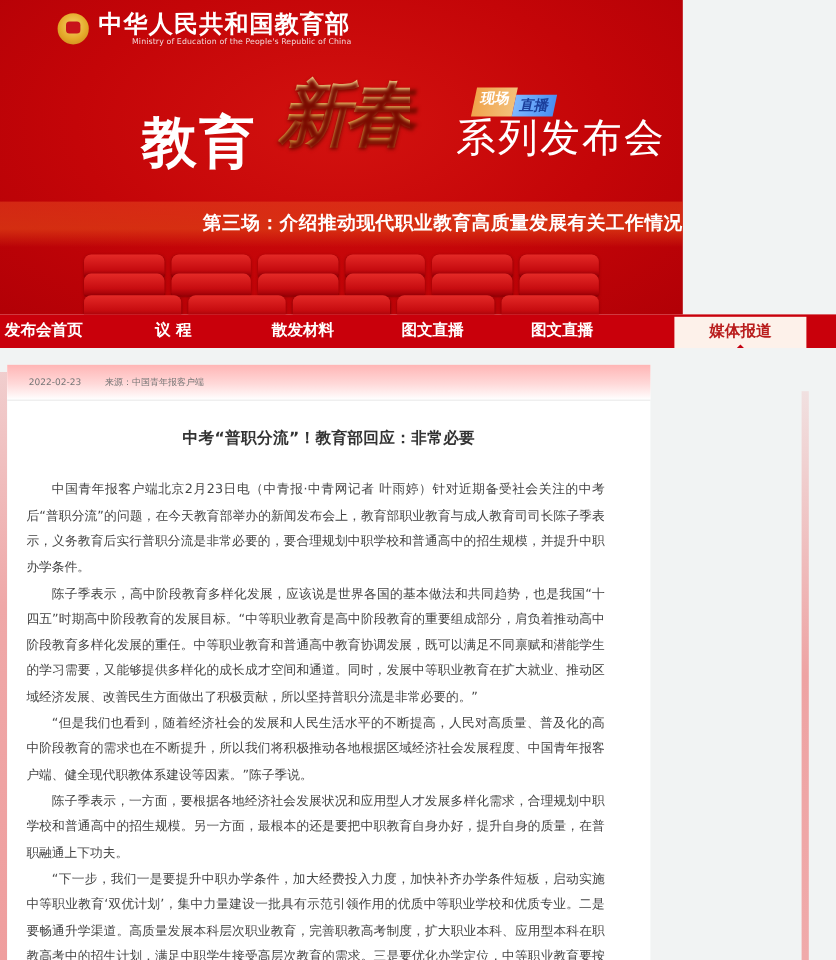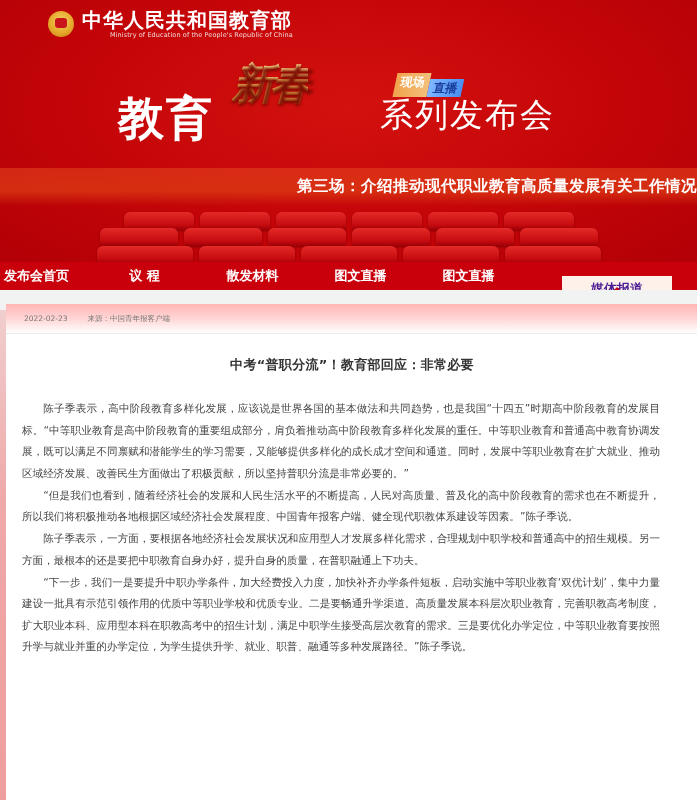--- a/index.html
+++ b/index.html
@@ -1,58 +1,58 @@
 <!DOCTYPE html>
 <html><head>
 <meta charset="utf-8">
 <style>
   * { box-sizing: border-box; margin: 0; padding: 0; }
   html, body { width: 697px; height: 800px; overflow: hidden; background: #f1f3f3; font-family: "DejaVu Sans", "Liberation Sans", sans-serif; }
 
   
   .banner {
-    position: relative; width: 697px; height: 262px;
+    position: relative; width: 569px; height: 262px;
     background: radial-gradient(ellipse at 50% 40%, #d3120f 0%, #c40508 55%, #b20006 100%);
     overflow: hidden;
   }
   .ministry { position: absolute; left: 48px; top: 6px; height: 36px; display: flex; align-items: center; }
   .emblem { width: 26px; height: 26px; border-radius: 50%; background: radial-gradient(circle at 50% 40%, #f4d46a 0%, #e5a92a 55%, #c4801a 100%); position: relative; margin-right: 8px; }
   .emblem::after { content: ""; position: absolute; left: 7px; top: 7px; width: 12px; height: 10px; background: #c8141a; border-radius: 3px; }
   .ministry-text .cn { color: #fff; font-size: 20px; font-weight: bold; letter-spacing: 1px; line-height: 22px; }
   .ministry-text .en { color: #f2d7d7; font-size: 6.5px; line-height: 9px; letter-spacing: 0.1px; padding-left: 28px; }
 
   .title-row { position: absolute; left: 118px; top: 56px; height: 92px; width: 470px; }
   .year { position: absolute; left: 8px; top: 3px; color: #f7d9a8; font-family: "DejaVu Serif", serif; font-weight: bold; font-size: 25px; letter-spacing: 2px; text-shadow: 0 1px 0 #8a1c00; }
   .jiaoyu { position: absolute; left: 0; top: 32px; color: #fff; font-size: 46px; font-weight: bold; letter-spacing: 2px; }
-  .xinchun { position: absolute; left: 114px; top: 0; color: #f0c56a; font-family: "DejaVu Serif", serif; font-size: 42px; font-weight: bold; font-style: italic; letter-spacing: -4px; text-shadow: 0 2px 3px #7a0a00; background: linear-gradient(180deg, #ffe7a3 0%, #e7b354 50%, #c98a2c 100%); -webkit-background-clip: text; background-clip: text; -webkit-text-fill-color: transparent; }
+  .xinchun { position: absolute; left: 114px; top: 0; color: #f0c56a; font-family: "DejaVu Serif", serif; font-size: 59px; font-weight: bold; font-style: italic; letter-spacing: -4px; text-shadow: 0 2px 3px #7a0a00; background: linear-gradient(180deg, #ffe7a3 0%, #e7b354 50%, #c98a2c 100%); -webkit-background-clip: text; background-clip: text; -webkit-text-fill-color: transparent; }
   .live-tag { position: absolute; left: 277px; top: 17px; display: flex; transform: skewX(-12deg); }
   .live-tag span { font-size: 12px; font-weight: bold; padding: 1px 5px; line-height: 16px; }
   .live-tag .a { background: linear-gradient(90deg, #f0a34c, #f3c07a); color: #fff; }
   .live-tag .b { background: linear-gradient(90deg, #7fb8ff, #4a8ef0); color: #1b3f9c; margin-top: 6px; }
   .series { position: absolute; left: 262px; top: 37px; color: #fff; font-size: 33px; font-weight: normal; letter-spacing: 2px; }
 
   .session { position: absolute; left: 0; right: 0; top: 168px; height: 38px;
     background: linear-gradient(180deg, rgba(230,70,30,0.55) 0%, rgba(220,60,20,0.75) 60%, rgba(200,30,10,0.0) 100%); }
   .session-text { position: absolute; left: 0; right: 0; top: 176px; text-align: right; color: #fff; font-size: 15.5px; font-weight: bold; letter-spacing: 0.5px; }
 
   .seats { position: absolute; left: 70px; right: 70px; top: 212px; height: 50px; }
   .seat-row { position: absolute; left: 0; right: 0; display: flex; justify-content: center; gap: 6px; }
   .seat { height: 18px; border-radius: 6px 6px 2px 2px; background: linear-gradient(180deg, #e42a27 0%, #c70c10 70%, #9e0007 100%); box-shadow: 0 1px 2px rgba(80,0,0,0.5); }
 
   
   .nav { position: absolute; left: 0; top: 262px; width: 697px; height: 28px; background: #c9000b; display: flex; gap: 35px; }
   .nav-item { flex: 1; text-align: center; color: #fff; font-size: 13px; font-weight: bold; line-height: 28px; position: relative; cursor: pointer; }
-  .nav-item.active { background: #fdf1ea; color: #4c1d95; flex: 0 0 110px; margin-left: 22px; margin-right: 25px; margin-top: 14px; line-height: 26px; }
+  .nav-item.active { background: #fdf1ea; color: #b91c1c; flex: 0 0 110px; margin-left: 22px; margin-right: 25px; margin-top: 2px; line-height: 26px; }
   .nav-item.active::after { content: ""; position: absolute; left: 50%; bottom: -1px; margin-left: -4px; border-left: 4px solid transparent; border-right: 4px solid transparent; border-bottom: 4px solid #c50010; }
 
   
   .content-wrap { position: absolute; left: 0; top: 290px; width: 697px; height: 510px; background: #f1f3f3; }
   .side-left { position: absolute; left: 0; top: 20px; width: 6px; height: 490px; background: linear-gradient(180deg, rgba(240,150,150,0.4) 0%, #efa8a8 40%, #ef9e9e 100%); }
   .side-right { position: absolute; left: 668px; top: 36px; width: 6px; height: 474px; background: linear-gradient(180deg, rgba(240,150,150,0.2) 0%, #eea3a3 50%, #f0aaaa 100%); }
-  .article { position: absolute; left: 6px; top: 14px; width: 692px; height: 496px; background: #fff; }
+  .article { position: absolute; left: 6px; top: 14px; width: 536px; height: 496px; background: #fff; }
   .meta-bar { height: 30px; background: linear-gradient(180deg, #ffb5b5 0%, #ffd9d9 55%, #ffffff 100%); border-bottom: 1px solid #ececec; display: flex; align-items: center; padding-left: 18px; font-size: 7.5px; color: #777; }
   .meta-bar .source { margin-left: 20px; }
   .headline { text-align: center; font-size: 13px; font-weight: bold; color: #333; margin-top: 22px; letter-spacing: 0.3px; }
   .body { margin-top: 24px; padding: 0 38px 0 16px; }
   .body p { font-size: 10.6px; line-height: 21.5px; color: #444; text-indent: 2em; margin-bottom: 0.5px; text-align: justify; }
 </style>
 </head>
 <body>
 
 <div class="banner">
@@ -119,19 +119,20 @@
 
   <div class="article">
     <div class="meta-bar">
       <span>2022-02-23</span>
       <span class="source">来源：中国青年报客户端</span>
     </div>
 
     <div class="headline">中考“普职分流”！教育部回应：非常必要</div>
 
     <div class="body">
+      <p>中国青年报客户端北京2月23日电（中青报·中青网记者 叶雨婷）针对近期备受社会关注的中考后“普职分流”的问题，在今天教育部举办的新闻发布会上，教育部职业教育与成人教育司司长陈子季表示，义务教育后实行普职分流是非常必要的，要合理规划中职学校和普通高中的招生规模，并提升中职办学条件。</p>
       <p>陈子季表示，高中阶段教育多样化发展，应该说是世界各国的基本做法和共同趋势，也是我国“十四五”时期高中阶段教育的发展目标。“中等职业教育是高中阶段教育的重要组成部分，肩负着推动高中阶段教育多样化发展的重任。中等职业教育和普通高中教育协调发展，既可以满足不同禀赋和潜能学生的学习需要，又能够提供多样化的成长成才空间和通道。同时，发展中等职业教育在扩大就业、推动区域经济发展、改善民生方面做出了积极贡献，所以坚持普职分流是非常必要的。”</p>
       <p>“但是我们也看到，随着经济社会的发展和人民生活水平的不断提高，人民对高质量、普及化的高中阶段教育的需求也在不断提升，所以我们将积极推动各地根据区域经济社会发展程度、中国青年报客户端、健全现代职教体系建设等因素。”陈子季说。</p>
       <p>陈子季表示，一方面，要根据各地经济社会发展状况和应用型人才发展多样化需求，合理规划中职学校和普通高中的招生规模。另一方面，最根本的还是要把中职教育自身办好，提升自身的质量，在普职融通上下功夫。</p>
       <p>“下一步，我们一是要提升中职办学条件，加大经费投入力度，加快补齐办学条件短板，启动实施中等职业教育‘双优计划’，集中力量建设一批具有示范引领作用的优质中等职业学校和优质专业。二是要畅通升学渠道。高质量发展本科层次职业教育，完善职教高考制度，扩大职业本科、应用型本科在职教高考中的招生计划，满足中职学生接受高层次教育的需求。三是要优化办学定位，中等职业教育要按照升学与就业并重的办学定位，为学生提供升学、就业、职普、融通等多种发展路径。”陈子季说。</p>
     </div>
   </div>
 </div>
 
 </body></html>

